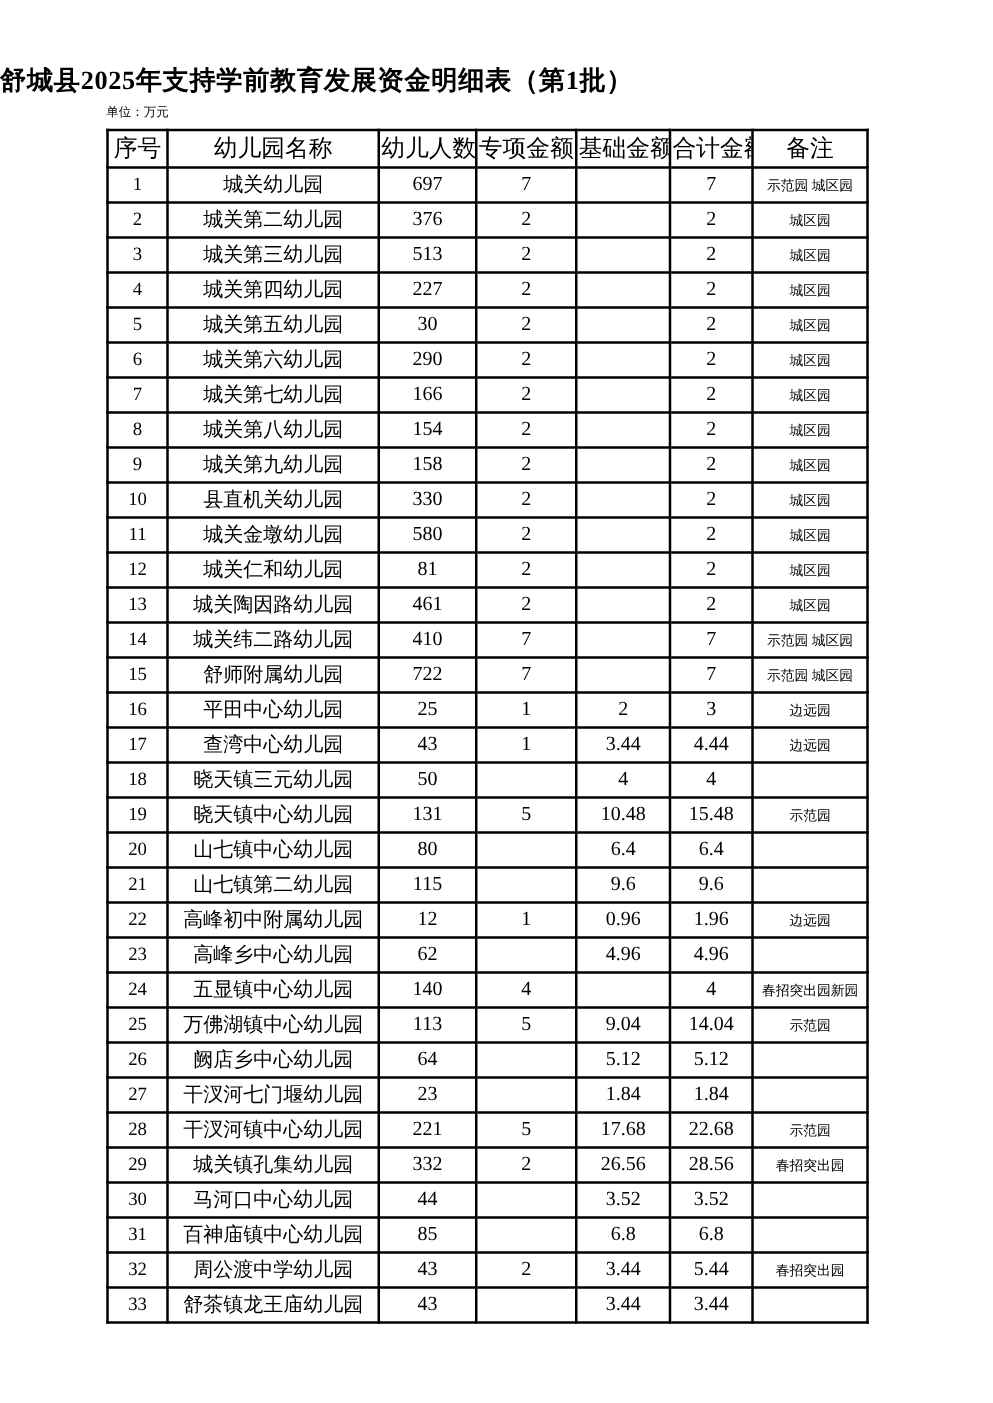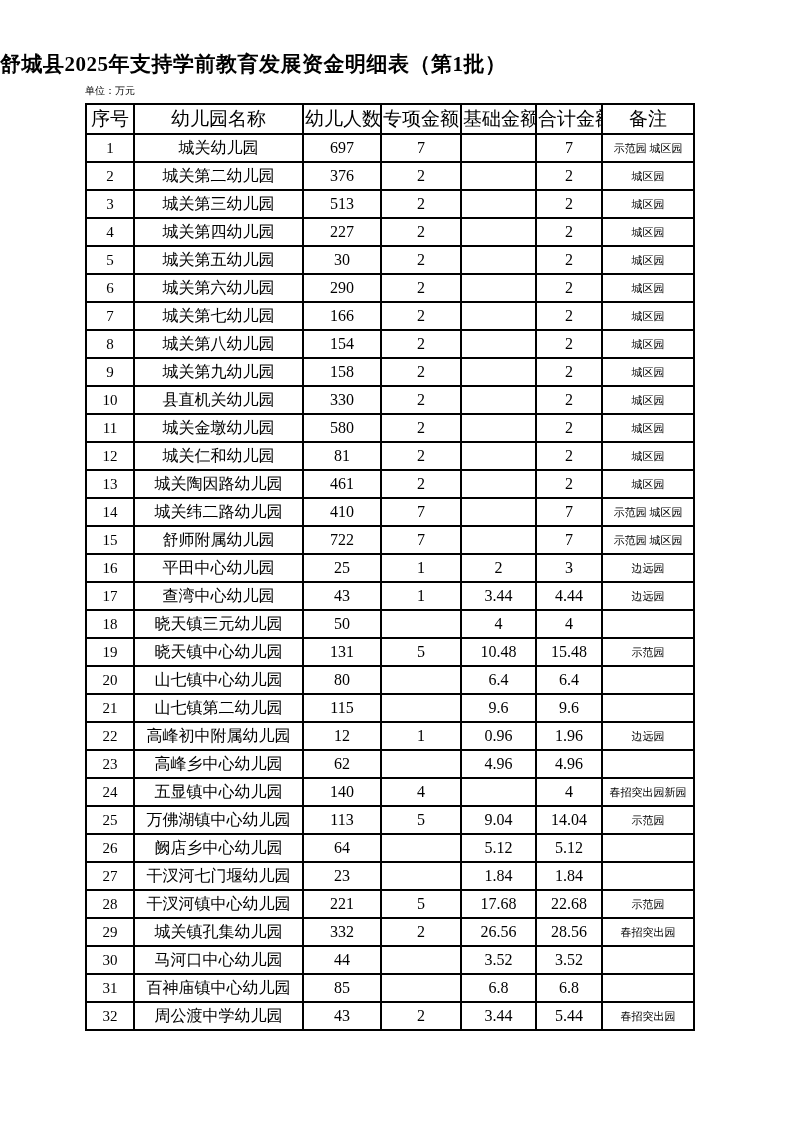--- a/index.html
+++ b/index.html
@@ -379,14 +379,23 @@
       </tr>
       <tr>
         <td class="col-index">32</td>
         <td class="col-kindergarten-name">周公渡中学幼儿园</td>
         <td class="col-children-count">43</td>
         <td class="col-special-amount">2</td>
         <td class="col-base-amount">3.44</td>
         <td class="col-total-amount">5.44</td>
         <td class="col-remark">春招突出园</td>
       </tr>
+      <tr>
+        <td class="col-index">33</td>
+        <td class="col-kindergarten-name">舒茶镇龙王庙幼儿园</td>
+        <td class="col-children-count">43</td>
+        <td class="col-special-amount"></td>
+        <td class="col-base-amount">3.44</td>
+        <td class="col-total-amount">3.44</td>
+        <td class="col-remark"></td>
+      </tr>
     </tbody>
 </table>
 
 </body></html>

